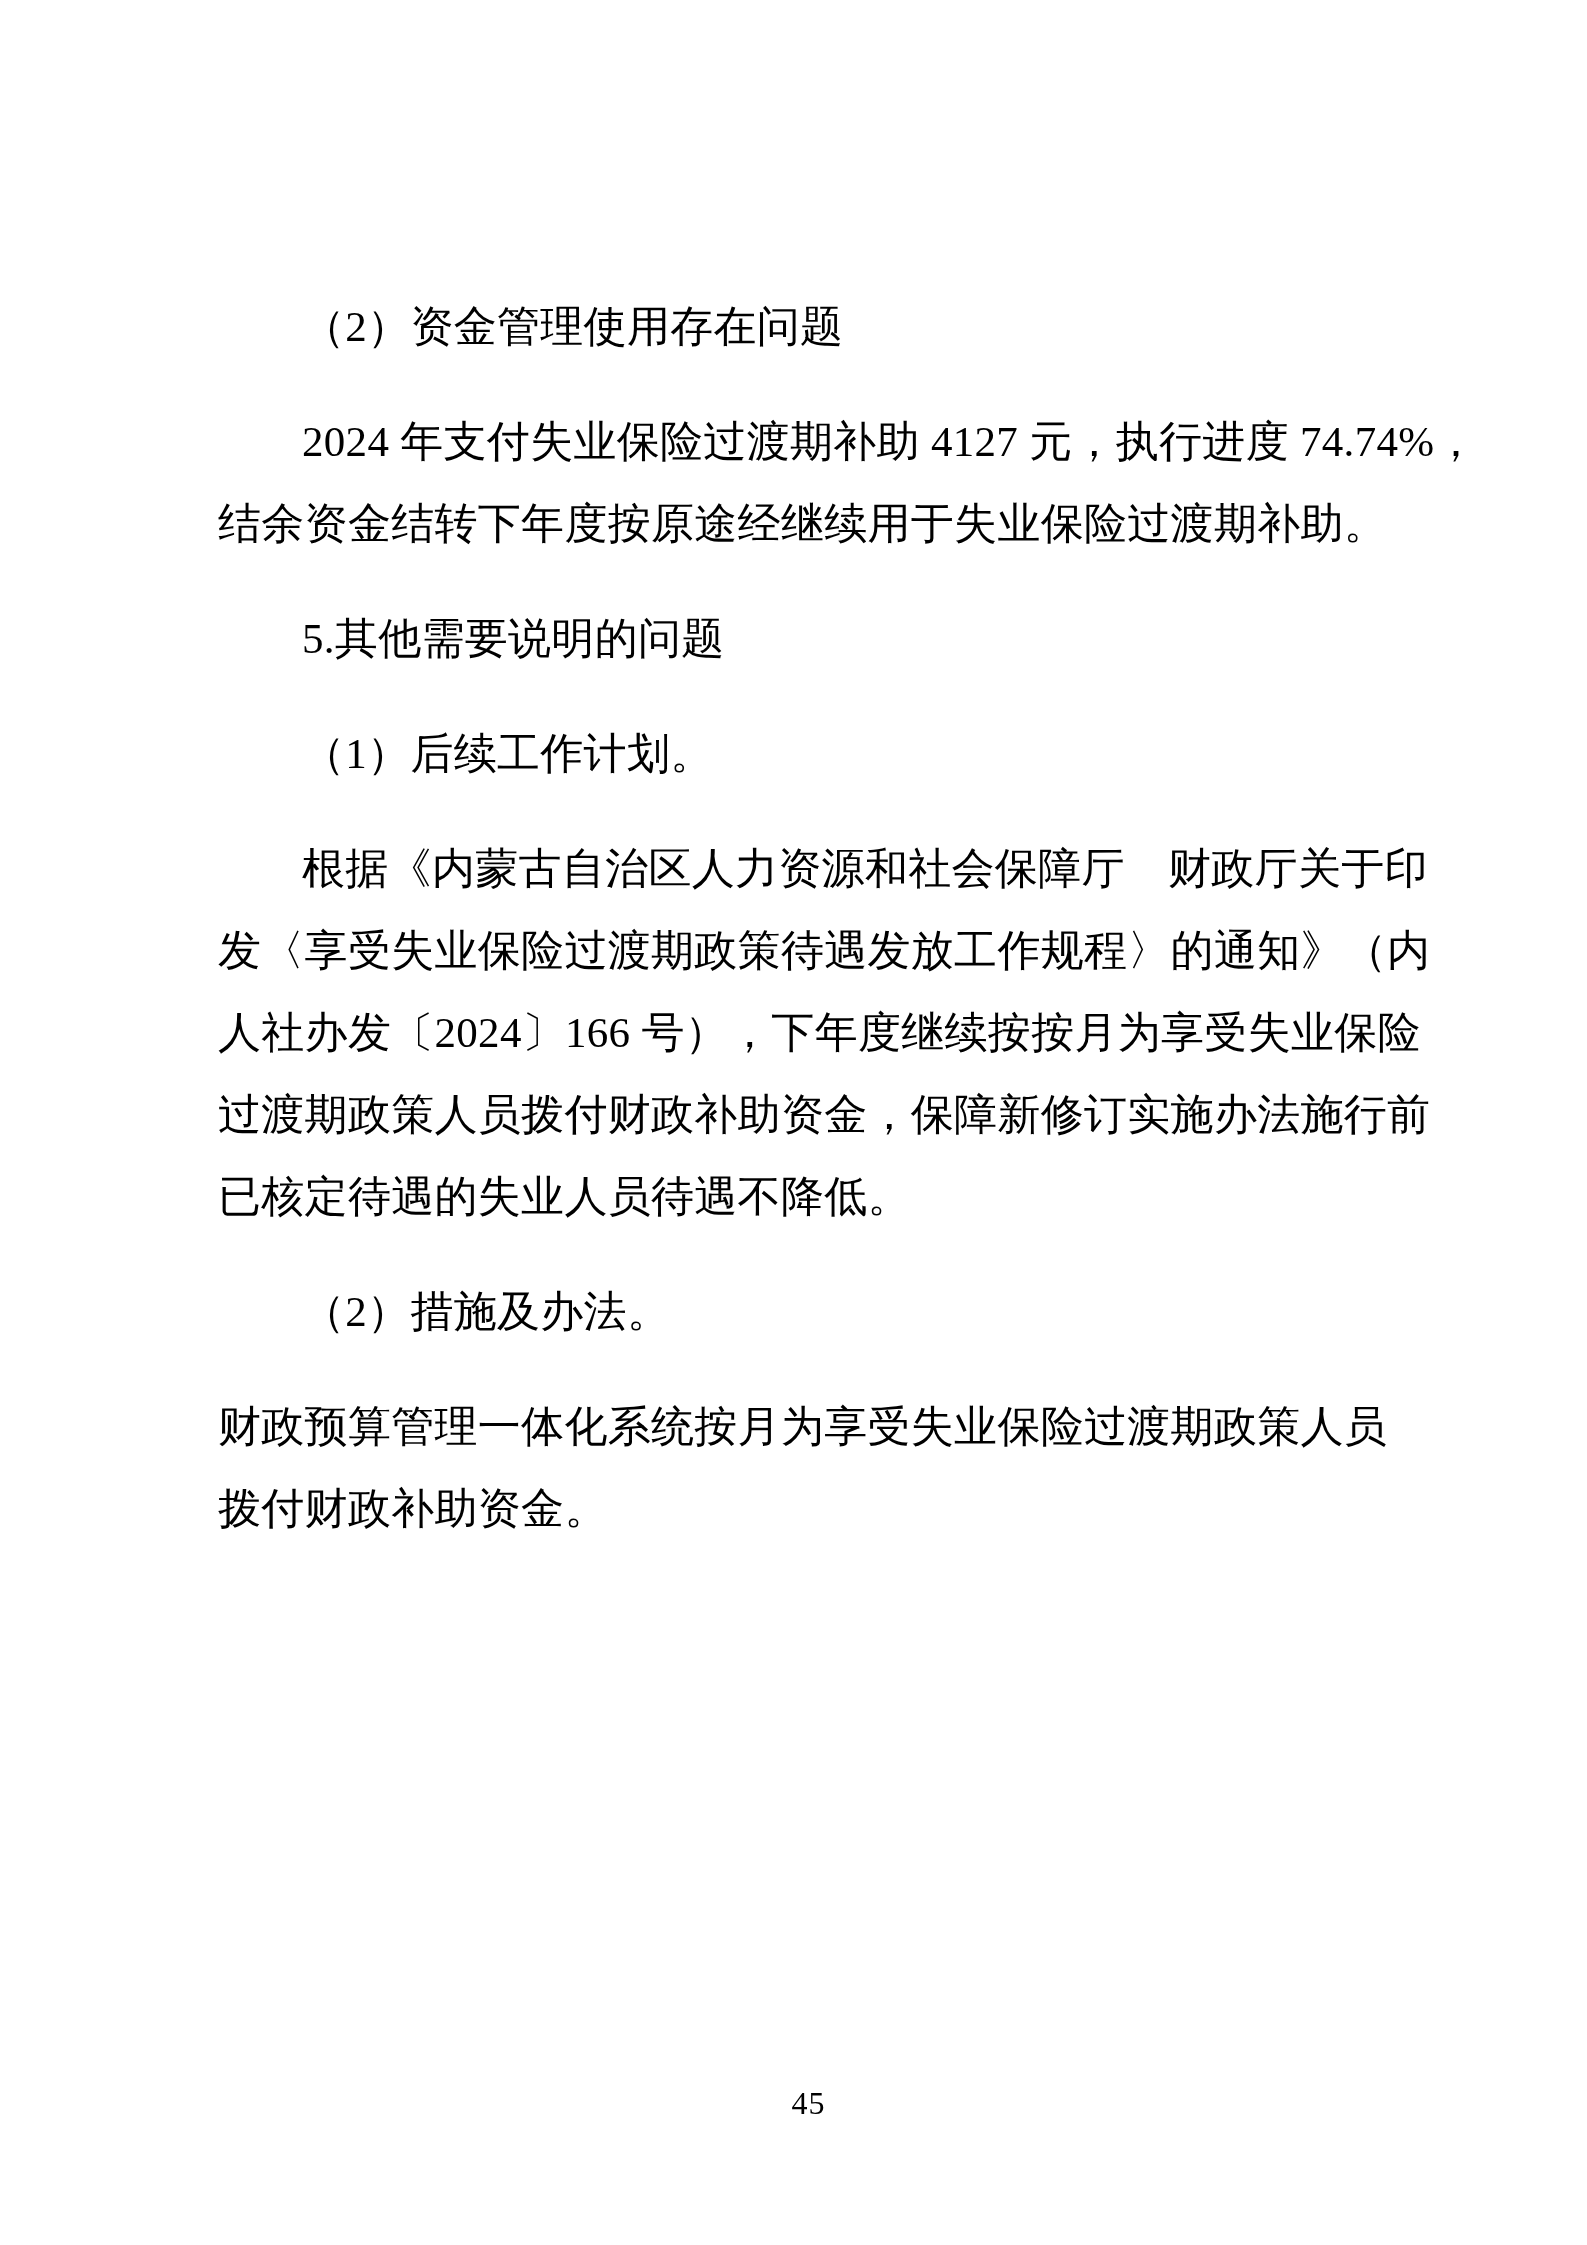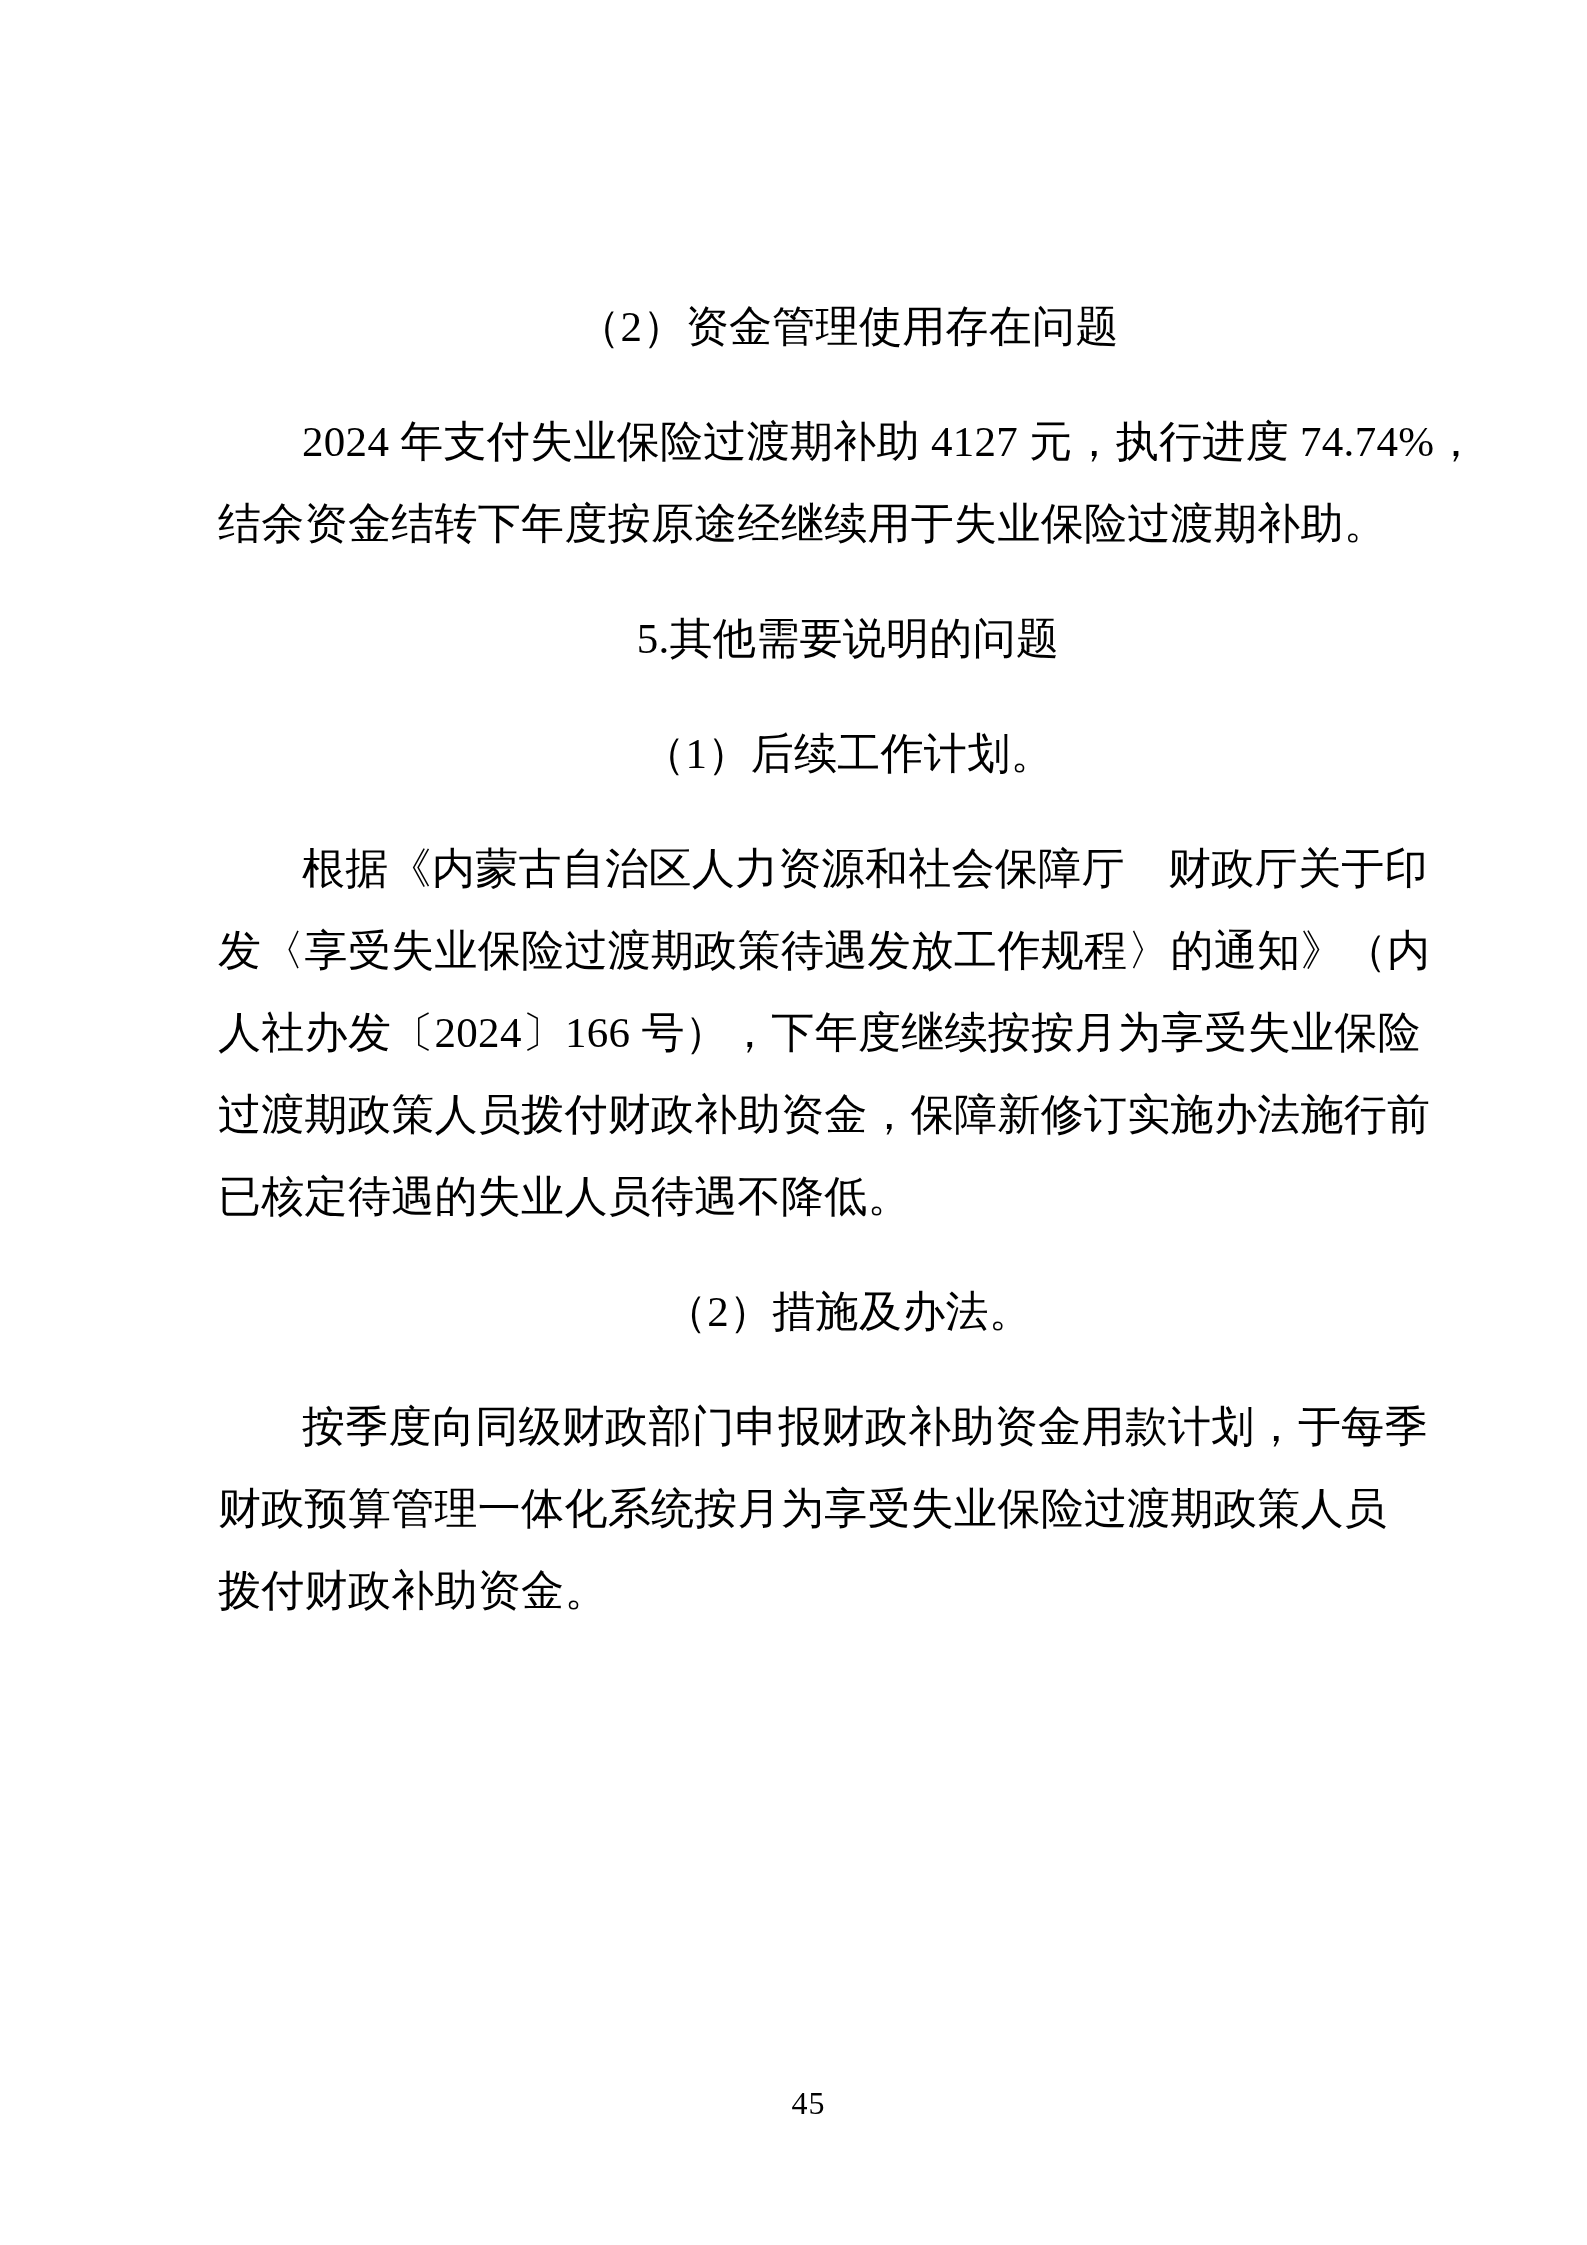--- a/index.html
+++ b/index.html
@@ -20,21 +20,21 @@
     font-size: 43px;
     letter-spacing: 0.3px;
   }
   .para { margin: 0 0 33px 0; padding: 0; }
   .line {
     height: 82px;
     line-height: 82px;
     white-space: pre;
     overflow: visible;
   }
-  .line.first { text-indent: 84px; text-align: center; }
+  .line.first { text-indent: 84px; }
   .page-footer {
     position: absolute;
     left: 15px;
     top: 2086px;
     width: 100%;
     text-align: center;
     font-size: 32px;
     line-height: 34px;
     letter-spacing: 1px;
   }
@@ -61,19 +61,18 @@
         <div class="line first">根据《内蒙古自治区人力资源和社会保障厅　财政厅关于印</div>
         <div class="line">发〈享受失业保险过渡期政策待遇发放工作规程〉的通知》（内</div>
         <div class="line">人社办发〔2024〕166 号），下年度继续按按月为享受失业保险</div>
         <div class="line">过渡期政策人员拨付财政补助资金，保障新修订实施办法施行前</div>
         <div class="line">已核定待遇的失业人员待遇不降低。</div>
       </div>
       <div class="para heading">
         <div class="line first">（2）措施及办法。</div>
       </div>
       <div class="para body">
-        <div class="line first">按季度向同级财政部门申报财政补助资金用款计划，于每季</div>
         <div class="line">财政预算管理一体化系统按月为享受失业保险过渡期政策人员</div>
         <div class="line">拨付财政补助资金。</div>
       </div>
     </div>
   <div class="page-footer">45</div>
 </div>
 
 </body></html>

